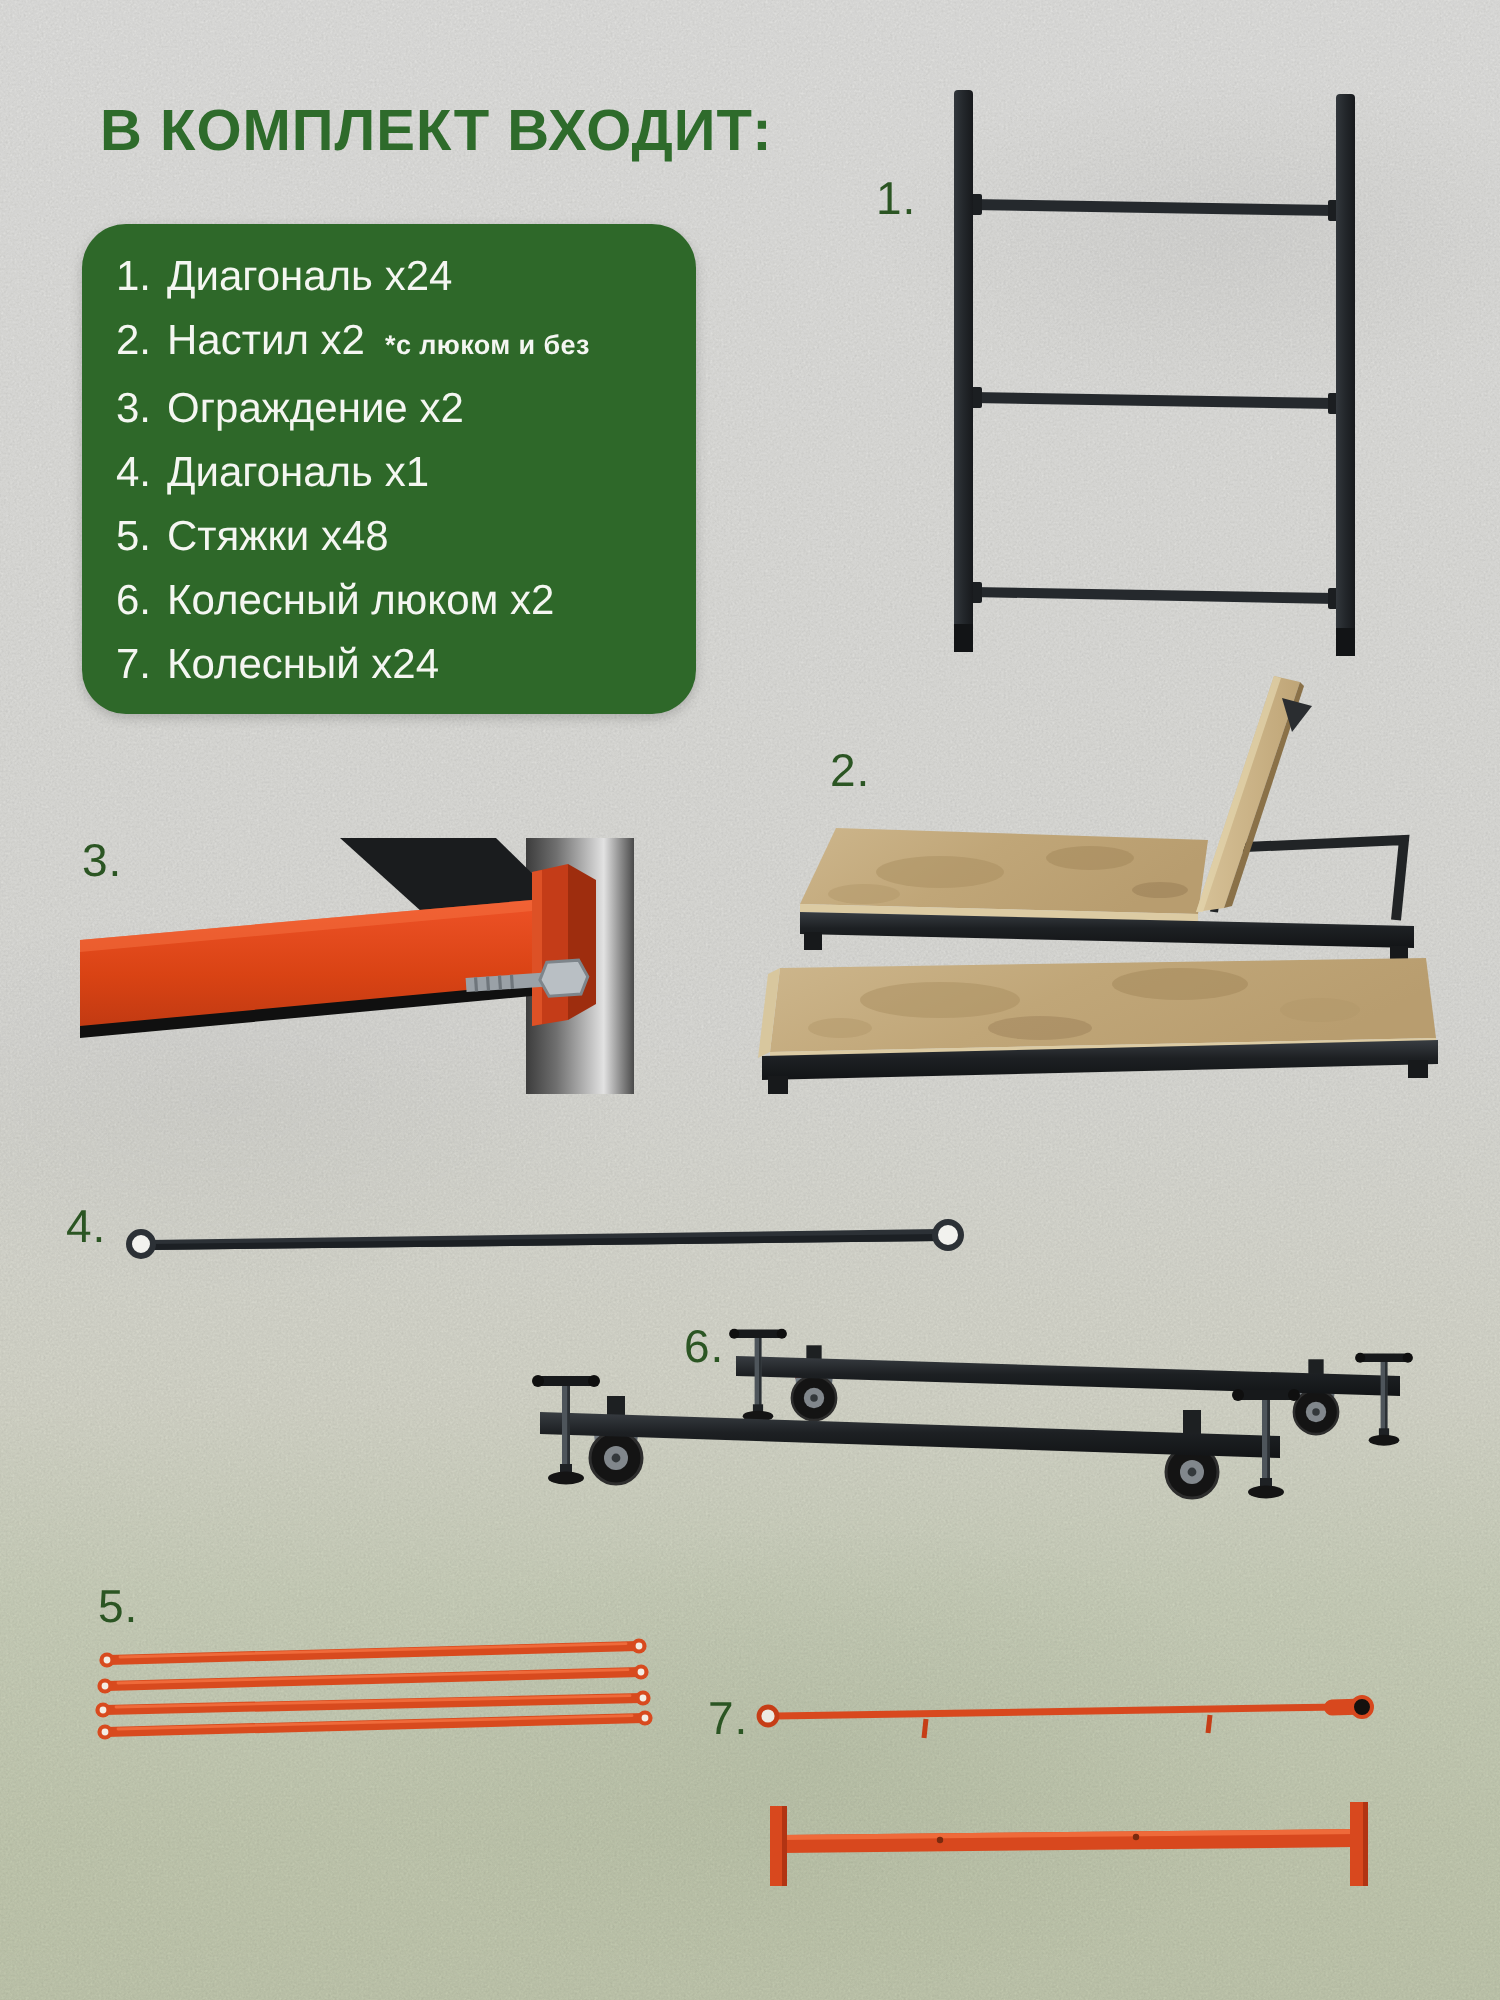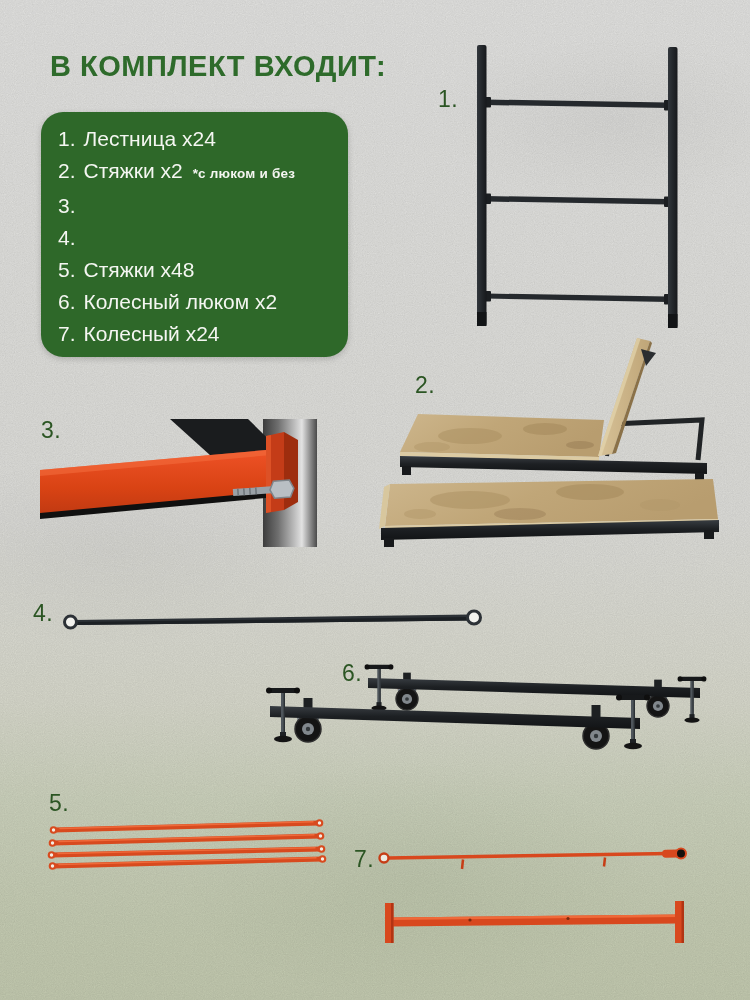--- a/index.html
+++ b/index.html
@@ -257,32 +257,34 @@
       <rect x="675" y="901" width="9" height="42" fill="#d8481e"></rect>
       <rect x="681.5" y="901" width="2.5" height="42" fill="#b23413"></rect>
     </g>
   </svg>
 
   <h1 class="page-title">В КОМПЛЕКТ ВХОДИТ:</h1>
 
   <div class="kit-panel">
     <div class="kit-row">
       <span>1.</span>
-        <span>Лестница x24</span>
+        <span>Диагональ x24</span>
     </div>
     <div class="kit-row">
       <span>2.</span>
-        <span>Стяжки x2</span>
+        <span>Настил x2</span>
         <span class="note">*с люком и без</span>
     </div>
     <div class="kit-row">
       <span>3.</span>
+        <span>Ограждение x2</span>
     </div>
     <div class="kit-row">
       <span>4.</span>
+        <span>Диагональ x1</span>
     </div>
     <div class="kit-row">
       <span>5.</span>
         <span>Стяжки x48</span>
     </div>
     <div class="kit-row">
       <span>6.</span>
         <span>Колесный люком x2</span>
     </div>
     <div class="kit-row">

